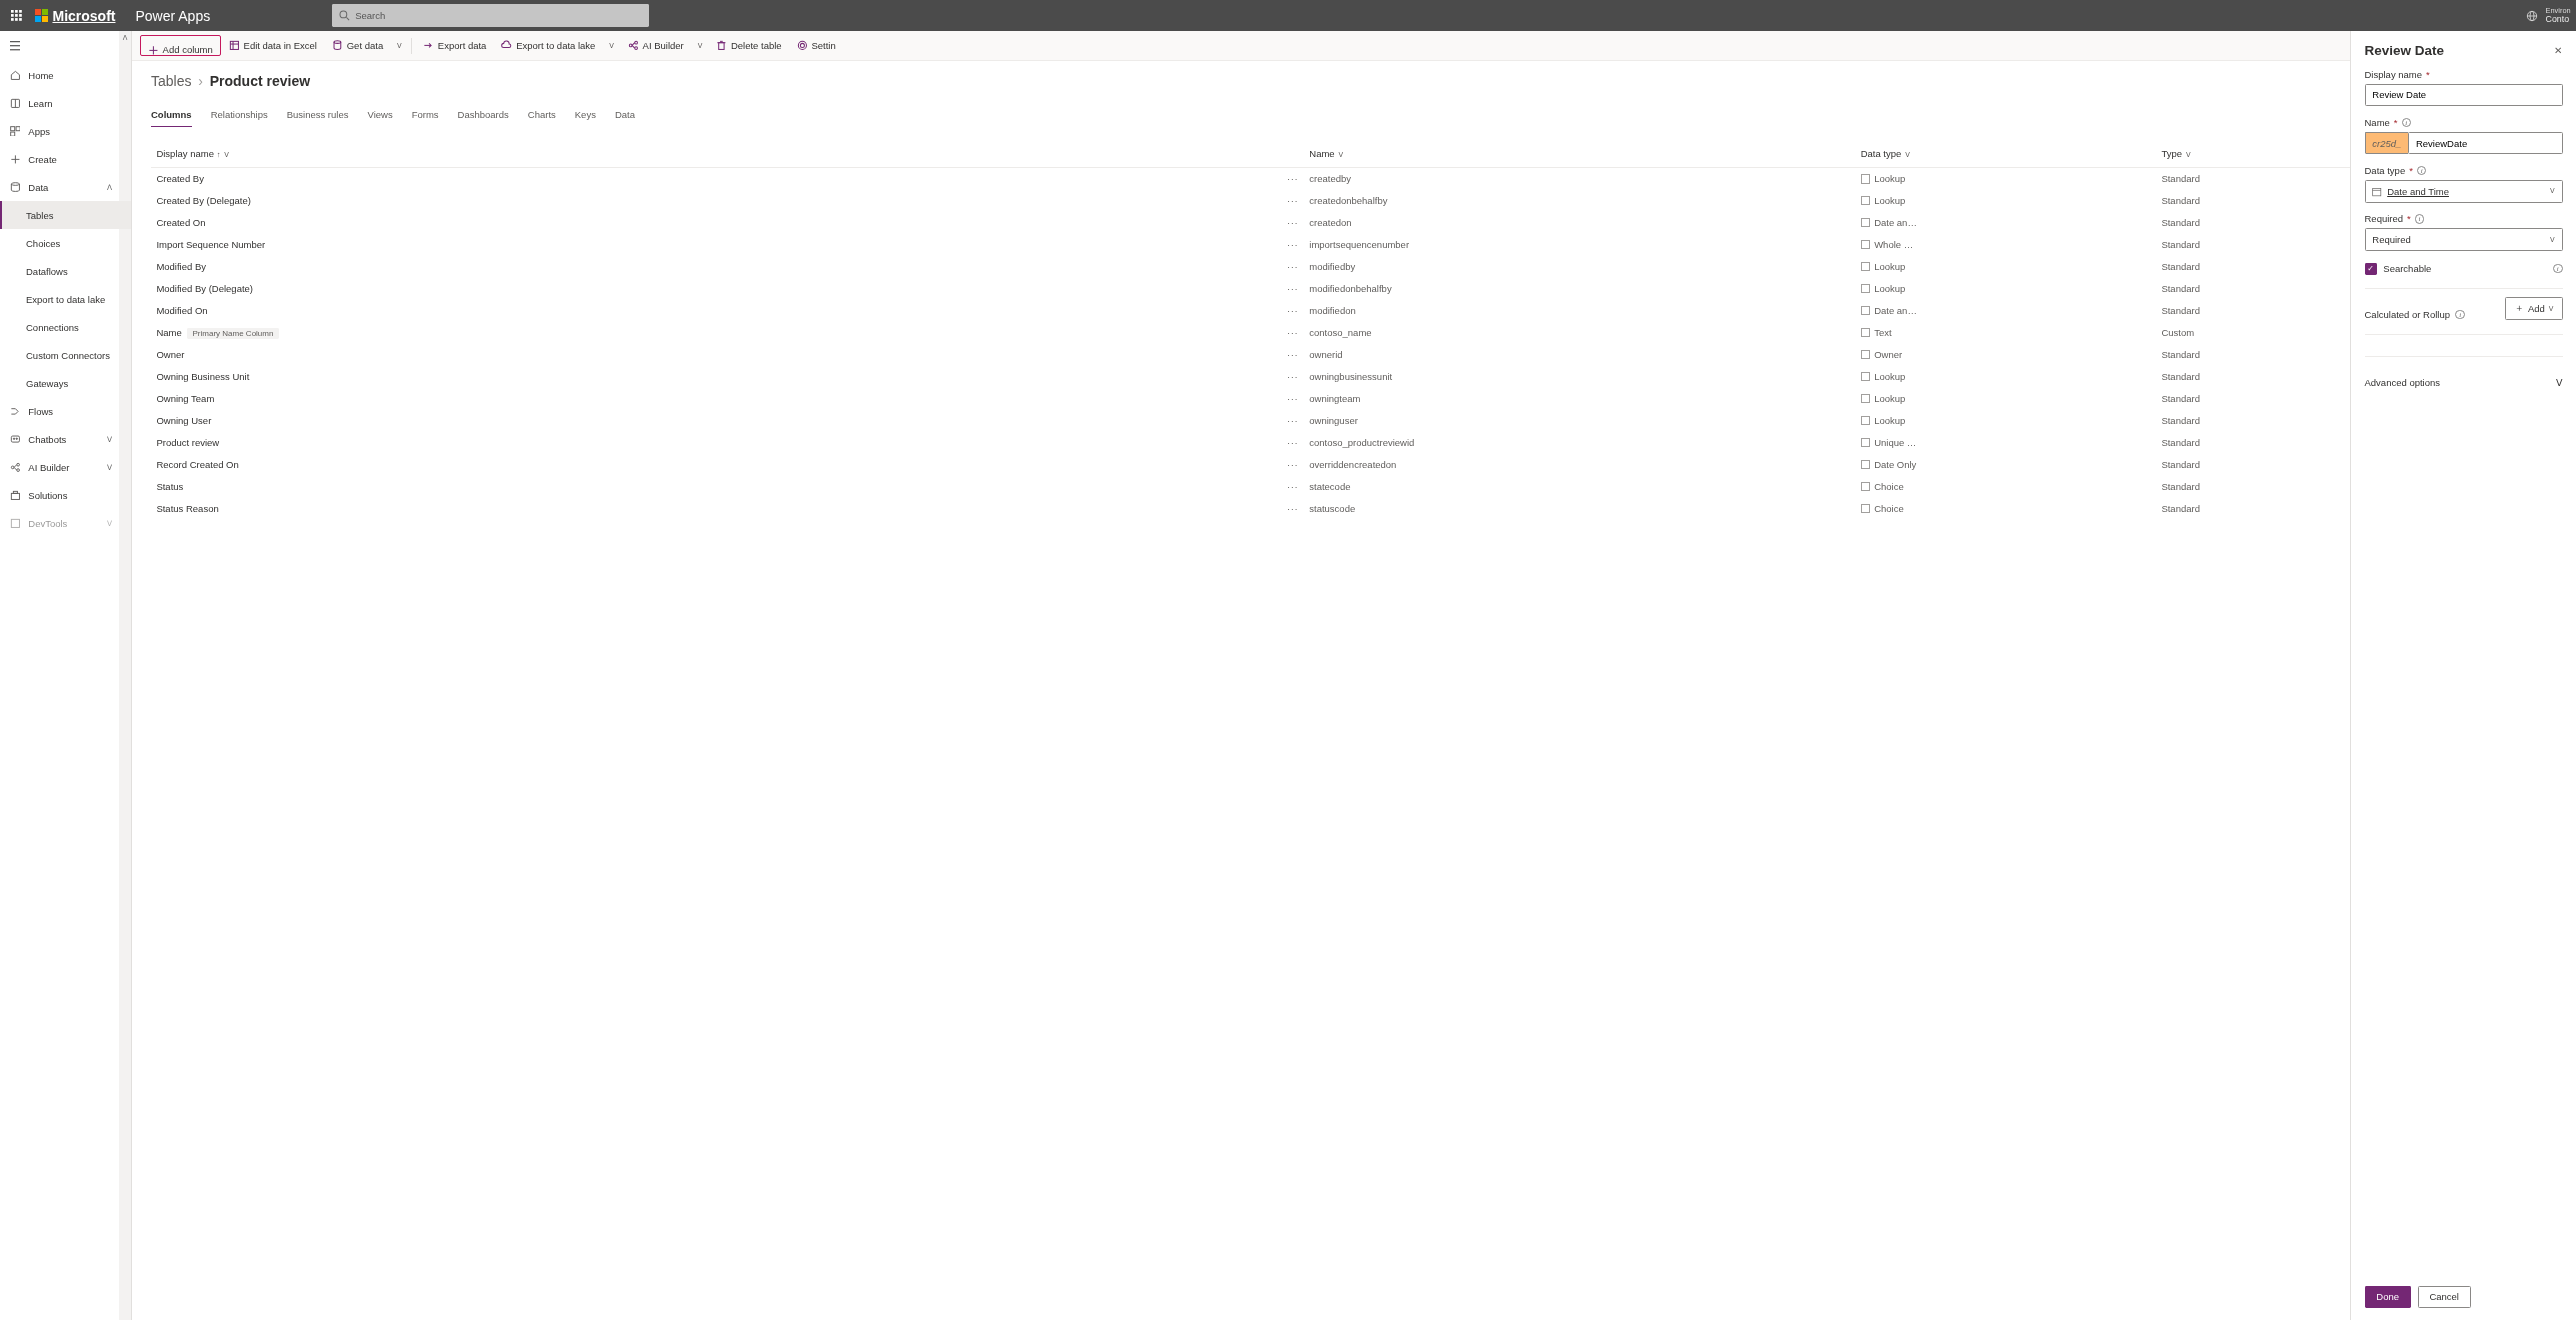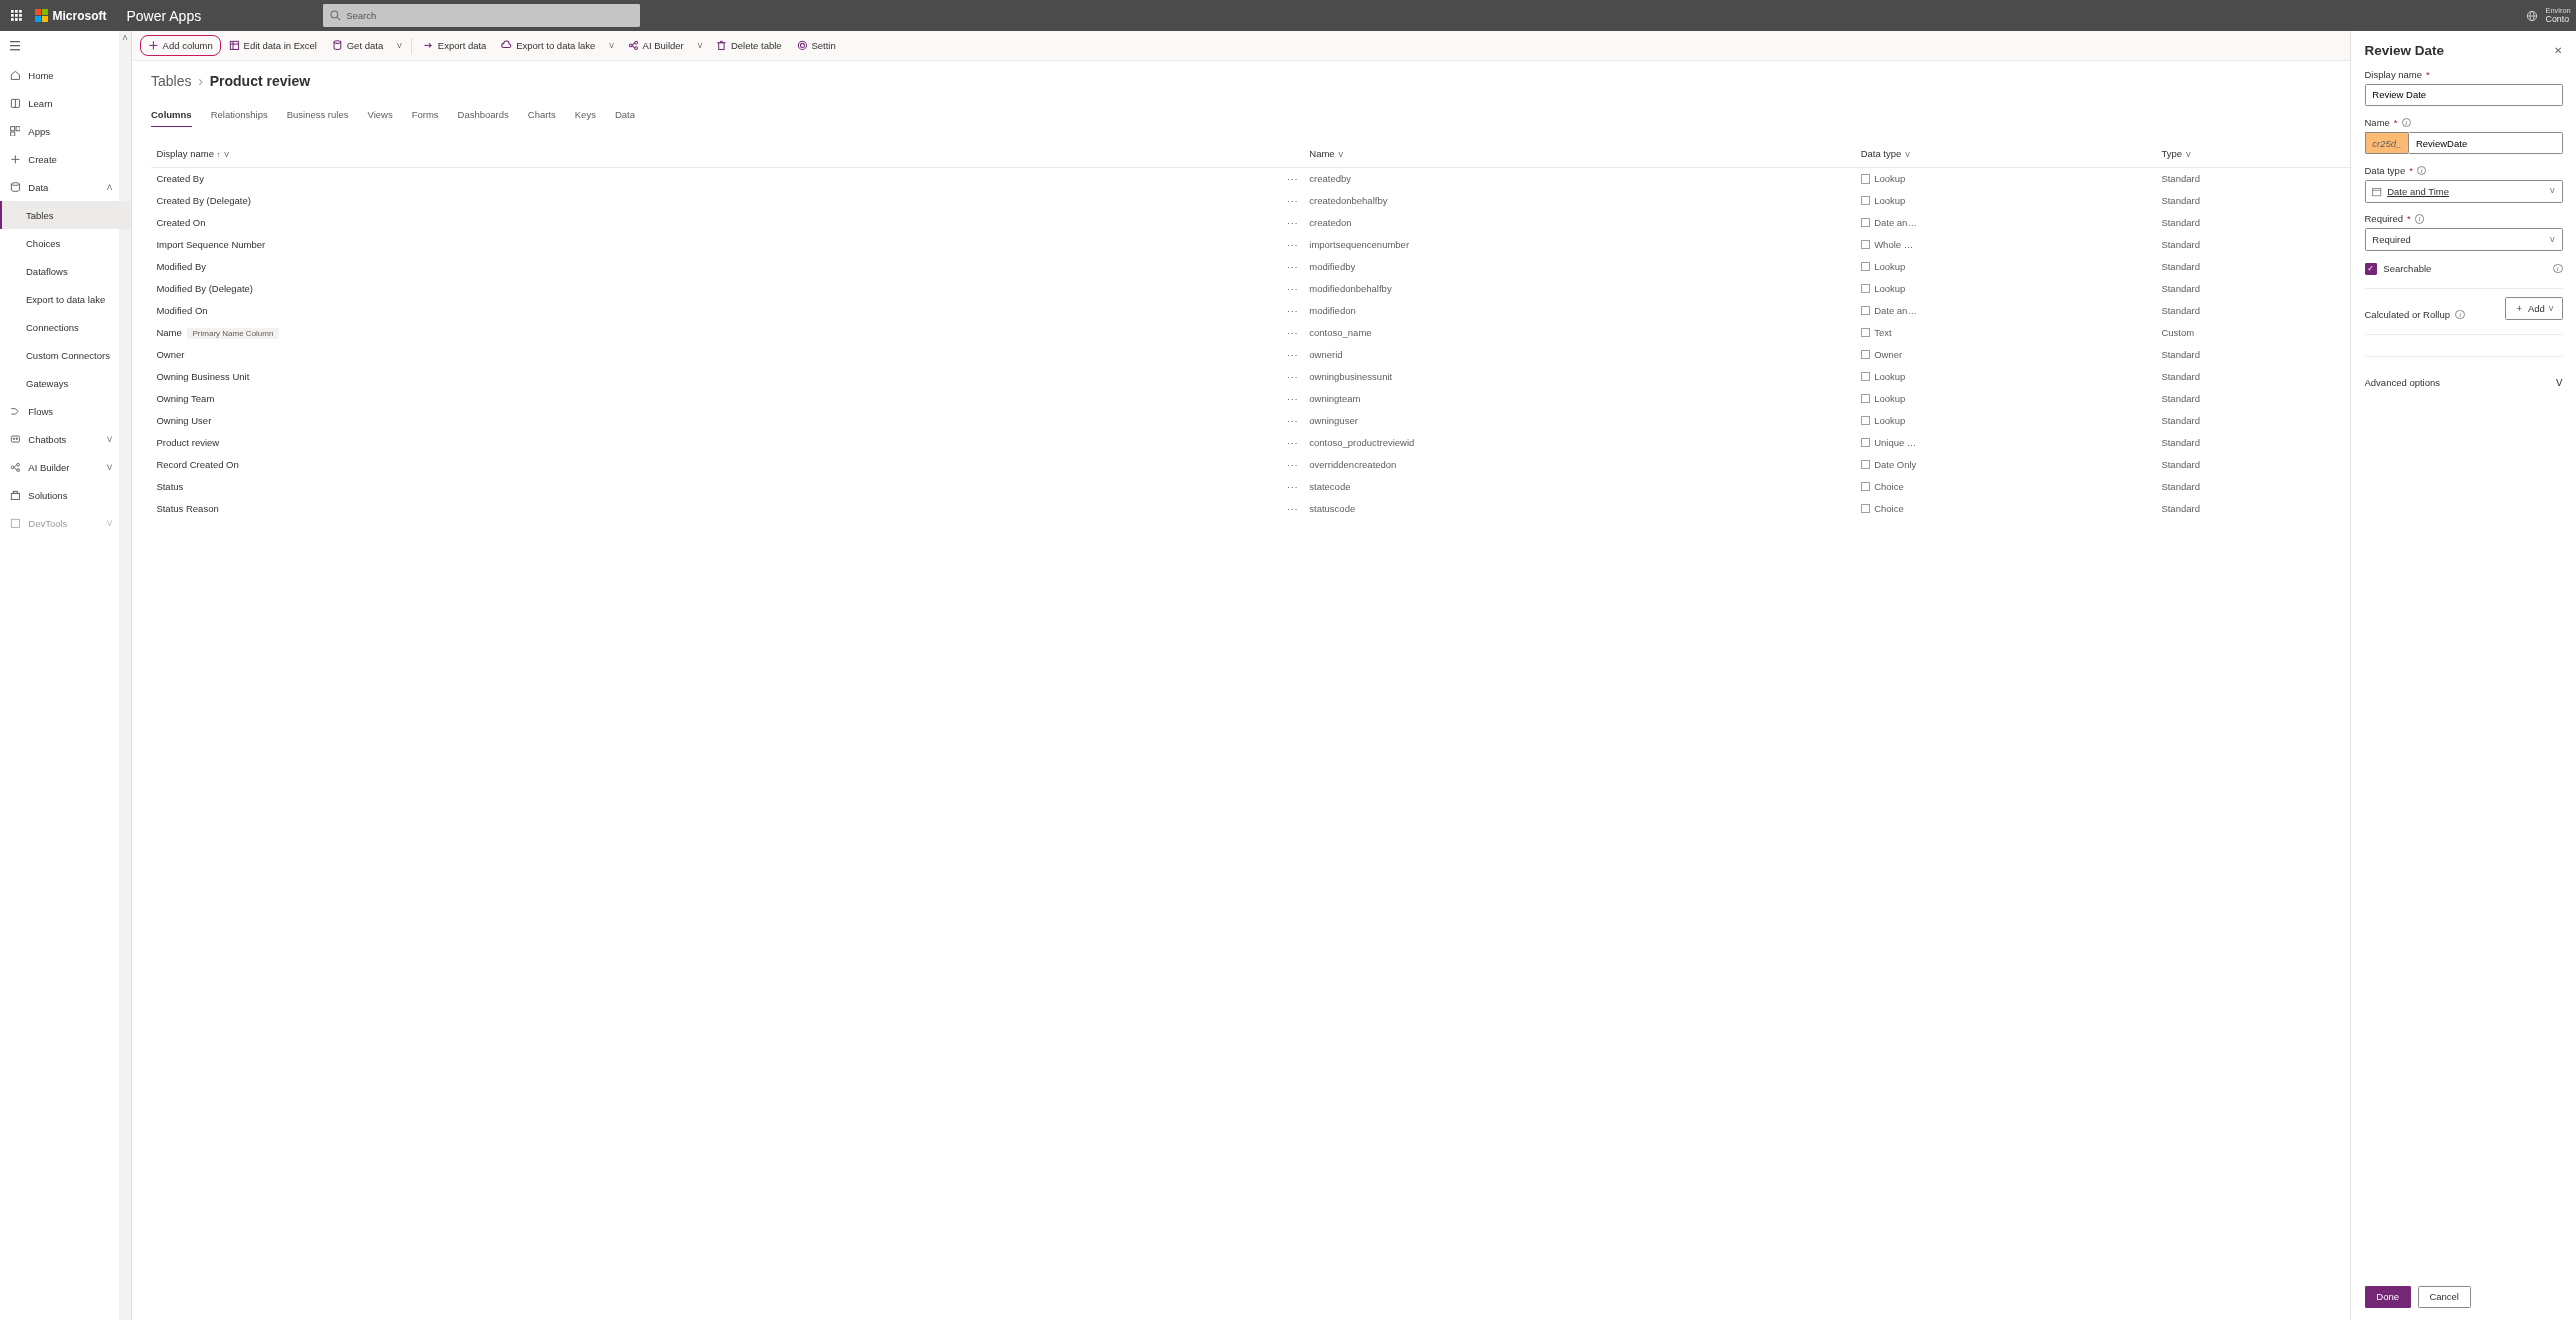--- a/index.html
+++ b/index.html
@@ -9,21 +9,21 @@
 .topbar { height: 31px; background: #4b4b4b; display: flex; align-items: center; color: #fff; padding: 0 5.4px; }
 .waffle { width: 21.6px; height: 21.6px; display: flex; align-items: center; justify-content: center; cursor: pointer; }
 .waffle svg { fill: #fff; }
 .mslogo { display: flex; align-items: center; gap: 4px; margin-left: 8px; }
 .mslogo-sq { width: 13.5px; height: 13.5px; position: relative; }
 .mslogo-sq div { position: absolute; width: 6px; height: 6px; }
 .mslogo-sq .r1 { background: #f25022; top: 0; left: 0; }
 .mslogo-sq .r2 { background: #7fba00; top: 0; right: 0; }
 .mslogo-sq .r3 { background: #00a4ef; bottom: 0; left: 0; }
 .mslogo-sq .r4 { background: #ffb900; bottom: 0; right: 0; }
-.mslogo-txt { font-size: 12px; font-weight: 600; }
+.mslogo-txt { font-size: 14px; font-weight: 600; text-decoration: underline; }
 .appname { font-size: 14px; margin-left: 20px; }
 .searchbox { flex: 0 0 317px; margin-left: 122px; height: 23px; background: #c5c5c5; border-radius: 1.4px; display: flex; align-items: center; padding: 0 6.8px; }
 .searchbox svg { fill: #666; width: 10.8px; height: 10.8px; }
 .searchbox input { background: transparent; border: none; outline: none; margin-left: 5.4px; font-size: 9.5px; color: #333; flex: 1; }
 .searchbox input::placeholder { color: #555; }
 .topright { margin-left: auto; display: flex; align-items: center; gap: 8px; color: #eee; font-size: 8px; }
 .envbox { text-align: left; line-height: 1.1; }
 .envbox .l1 { font-size: 7.4px; color: #ddd; }
 .envbox .l2 { font-size: 8.8px; }
 
@@ -42,21 +42,21 @@
 .navitem.active { background: #edebe9; position: relative; }
 .navitem.active::before { content:""; position:absolute; left:0; top:0; bottom:0; width:2px; background:#742774; }
 .chev { font-size: 7.4px; color: #666; }
 
 
 .main { flex: 1; display: flex; flex-direction: column; overflow: hidden; position: relative; }
 .cmdbar { height: 30px; border-bottom: 0.7px solid #edebe9; display: flex; align-items: center; padding: 0 8px; gap: 1.4px; background: #faf9f8; }
 .cmdbtn { height: 21.6px; display: flex; align-items: center; gap: 4px; padding: 0 6.8px; color: #605e5c; cursor: pointer; font-size: 9.5px; }
 .cmdbtn svg { width: 10.8px; height: 10.8px; stroke: #742774; fill: none; stroke-width: 1.5; }
 .cmdbtn .lbl { color: #323130; }
-.cmdbtn.callout { border: 1.4px solid #c5185d; border-radius: 8px; }
+.cmdbtn.callout { border: 1.4px solid #c5185d; border-radius: 2px; align-items: flex-end; }
 .cmdsplit { width: 16px; display: flex; justify-content: center; cursor: pointer; align-items: center; height: 21.6px; }
 .cmdsplit .car { font-size: 6.8px; color: #605e5c; }
 .sep { width: 0.7px; height: 16px; background: #e1dfdd; margin: 0 2.7px; }
 
 
 .content { padding: 12px 19px 0 19px; flex: 1; overflow: auto; }
 .breadcrumb { display: flex; align-items: center; gap: 6.8px; font-size: 14px; }
 .breadcrumb .bc1 { color: #605e5c; cursor: pointer; }
 .breadcrumb .bcsep { color: #a19f9d; }
 .breadcrumb .bc2 { color: #323130; font-weight: 600; }

